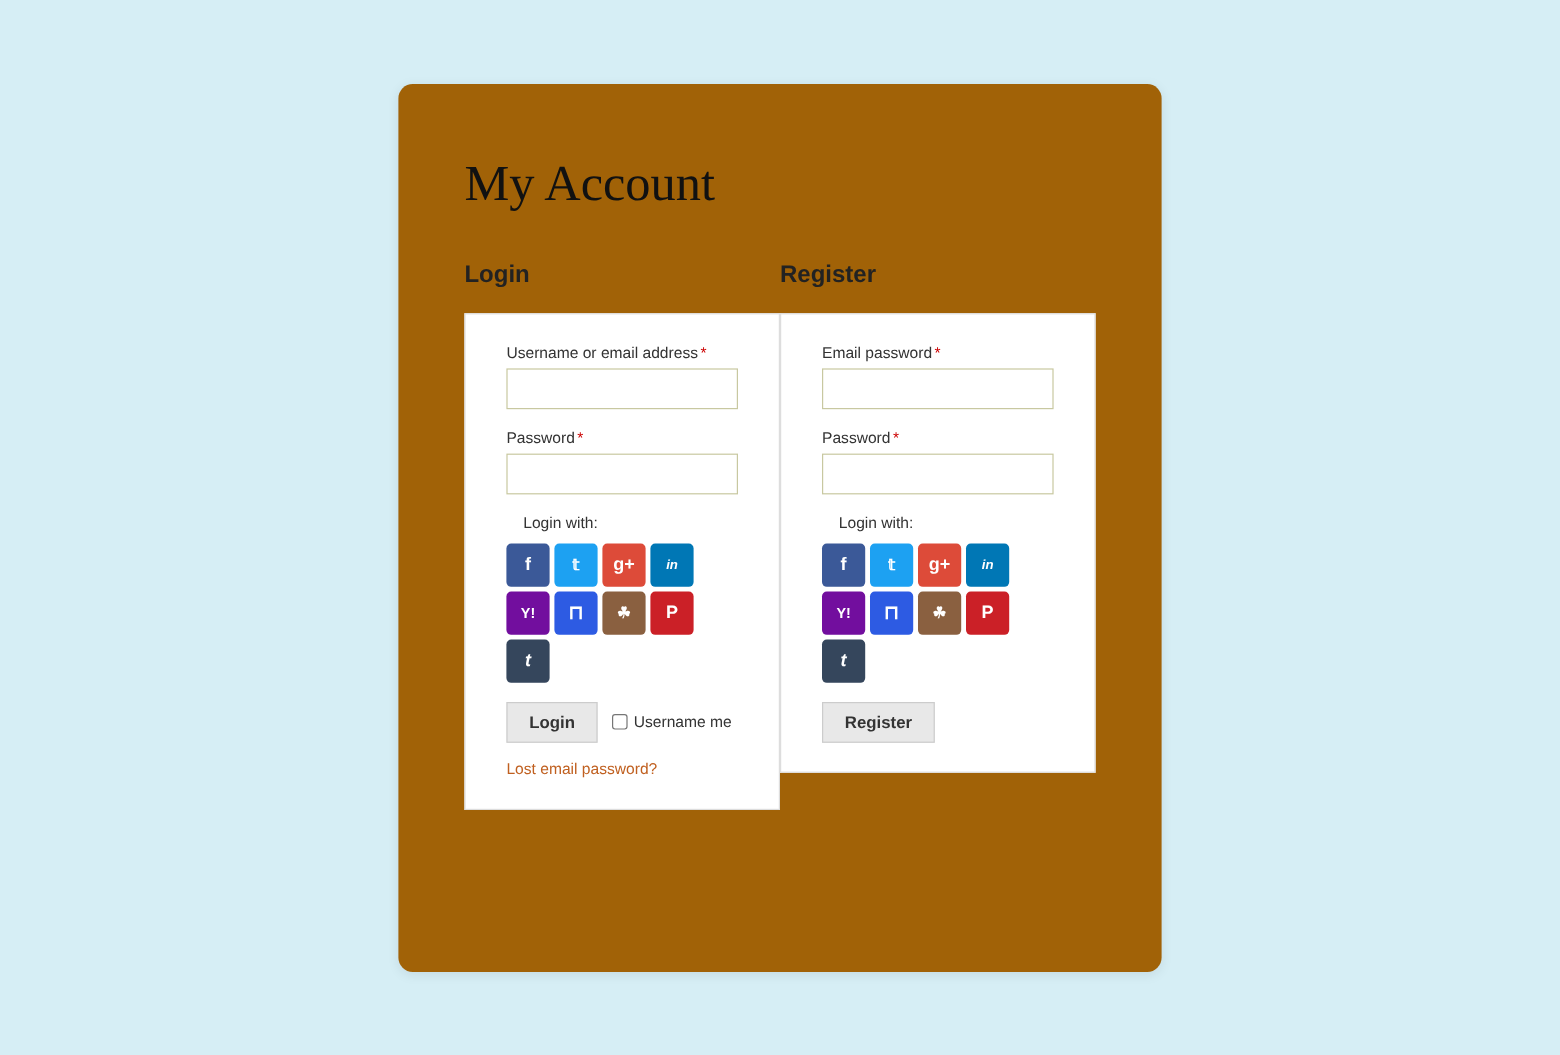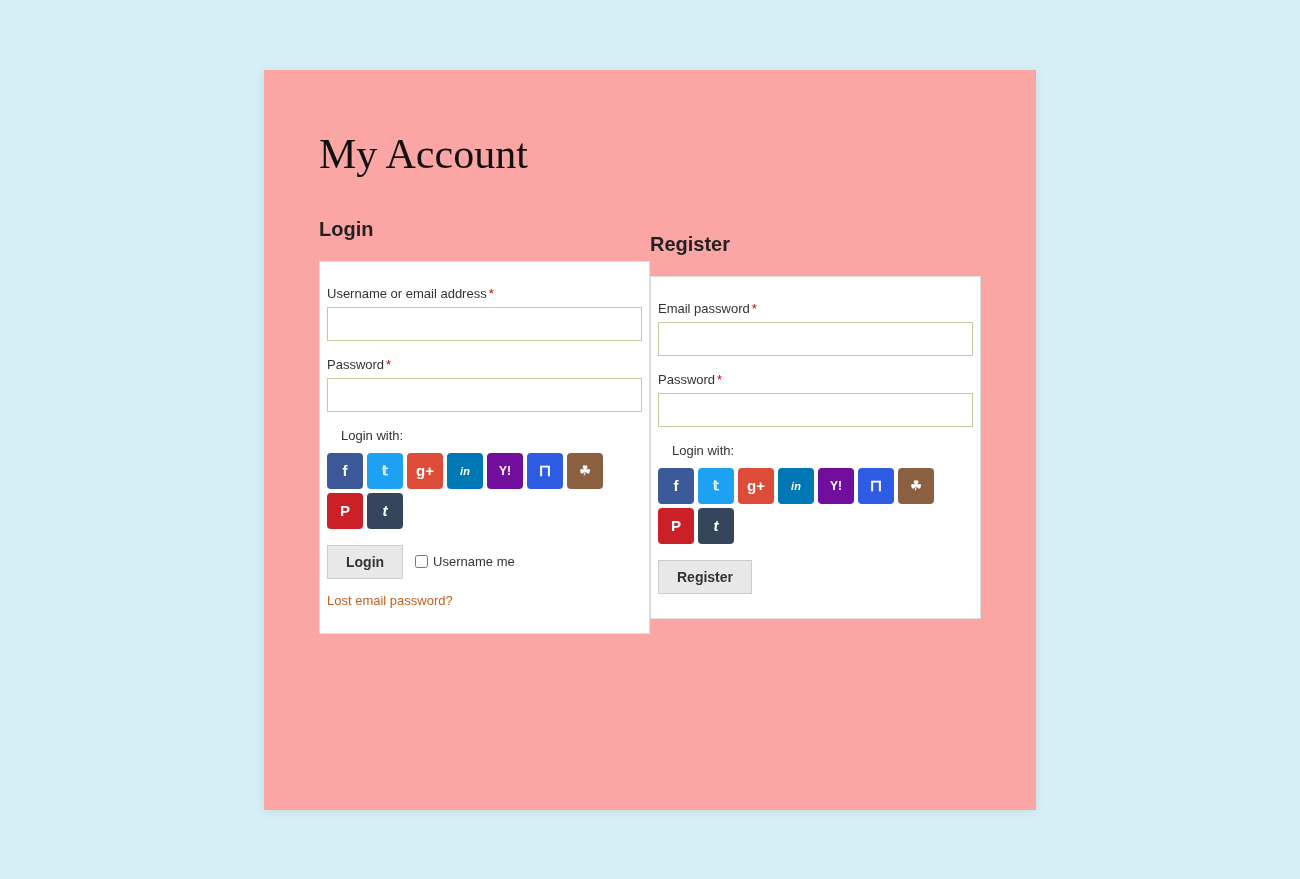--- a/index.html
+++ b/index.html
@@ -8,54 +8,54 @@
       background: #d6eef5;
       display: flex;
       align-items: center;
       justify-content: center;
       min-height: 879px;
       width: 1300px;
       font-family: Arial, sans-serif;
     }
 
     .main-card {
-      background: #fca5a5;
-      width: 772px;
+      background: #a16207;
+      width: 636px;
       min-height: 740px;
       padding: 60px 55px 60px 55px;
       box-shadow: 0 2px 10px rgba(0,0,0,0.08);
+      border-radius: 12px;
     }
 
     .page-title {
       font-family: Georgia, 'Times New Roman', serif;
       font-size: 42px;
       font-weight: normal;
       color: #111;
       margin-bottom: 40px;
     }
 
     .columns {
       display: flex;
-      align-items: center;
     }
 
     .column {
       flex: 1;
     }
 
     .section-title {
       font-size: 20px;
       font-weight: bold;
       color: #222;
       margin-bottom: 20px;
     }
 
     .form-box {
       border: 1px solid #ddd;
-      padding: 24px 7px;
+      padding: 24px 34px;
       background: #fff;
     }
 
     .field-label {
       font-size: 13px;
       color: #333;
       margin-bottom: 6px;
       display: block;
     }
 

